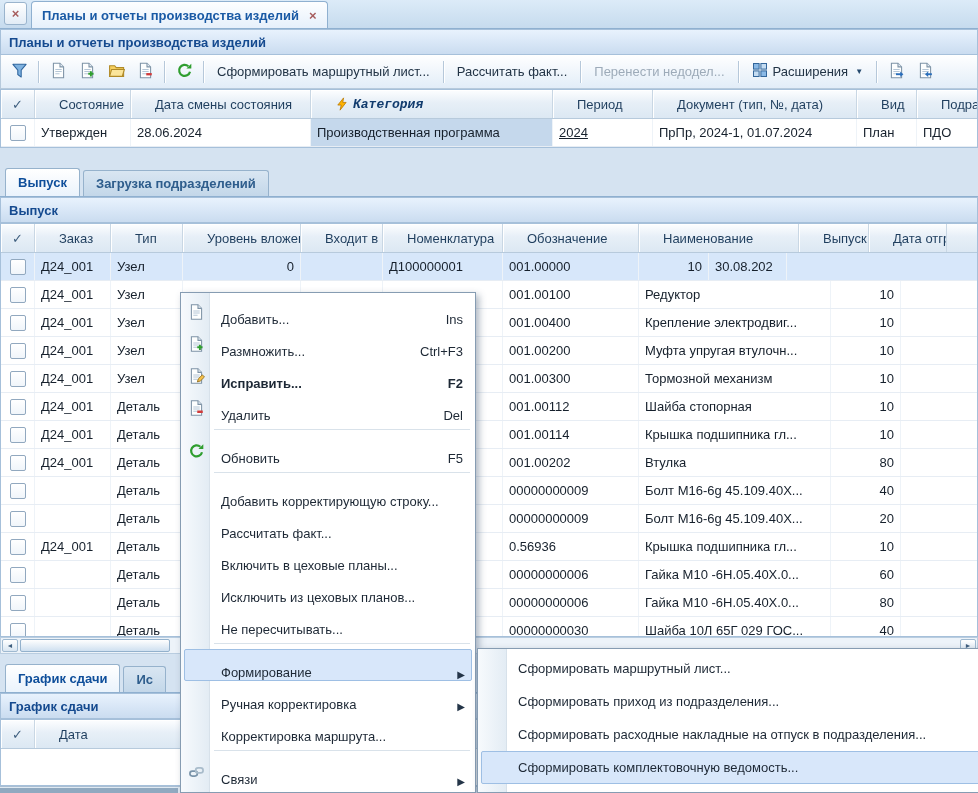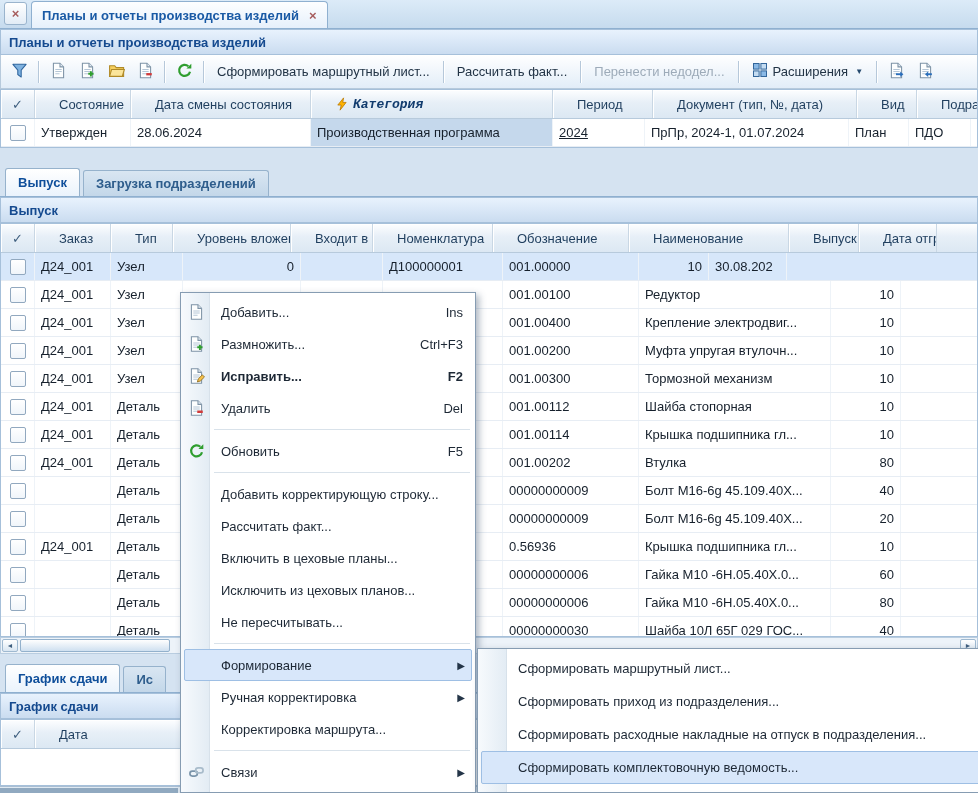--- a/index.html
+++ b/index.html
@@ -81,21 +81,21 @@
   
   .menu{position:absolute;background:#fff;border:1px solid #869cb2;
     box-shadow:3px 3px 7px rgba(70,90,115,.45);padding:3px 0;box-sizing:border-box;overflow:hidden;}
   .menu::before{content:"";position:absolute;left:0;top:0;bottom:0;width:28px;
     background:linear-gradient(90deg,#f7fafd,#e3ecf4);border-right:1px solid #d7e1ea;}
   #ctxmenu{left:180px;top:292px;width:296px;height:501px;z-index:100;}
   #submenu{left:477px;top:648px;width:520px;height:145px;z-index:110;}
   .m-item{position:relative;display:flex;align-items:center;margin:0 3px;
     padding:0 8px 0 36px;border:1px solid transparent;border-radius:2px;box-sizing:border-box;
     color:#1d2835;white-space:nowrap;}
-  #ctxmenu .m-item{height:32px;} #submenu .m-item{height:33px;}
+  #ctxmenu .m-item{height:32px;align-items:flex-end;} #submenu .m-item{height:33px;}
   .m-icon{position:absolute;left:3px;top:50%;transform:translateY(-50%);width:17px;height:17px;display:flex;}
   .m-sc{margin-left:auto;padding-left:18px;}
   .m-arrow{position:absolute;right:6px;font-size:10px;color:#243548;}
   .m-item.hl{background:#d8e7fa;border-color:#9ebfe4;}
   .m-item.b .m-lbl,.m-item.b .m-sc{font-weight:bold;}
   .m-sep{height:1px;background:#d9e2ea;margin:5px 5px 5px 33px;}
 </style>
 </head>
 <body>
 
@@ -221,21 +221,21 @@
         <div class="g-hcell" style="width: 62px;">Подраз</div>
       </div>
       <div class="g-body">
         <div class="g-row">
           <div class="g-cell" style="width: 34px;">
             <div class="cb"></div>
           </div>
           <div class="g-cell" style="width: 96px;">Утвержден</div>
           <div class="g-cell" style="width: 180px;">28.06.2024</div>
           <div class="g-cell cell-hl" style="width: 242px;">Производственная программа</div>
-          <div class="g-cell" style="width: 92px; text-decoration: underline;">2024</div>
+          <div class="g-cell" style="width: 100px; text-decoration: underline;">2024</div>
           <div class="g-cell" style="width: 204px;">ПрПр, 2024-1, 01.07.2024</div>
           <div class="g-cell" style="width: 60px;">План</div>
           <div class="g-cell" style="width: 62px;">ПДО</div>
         </div>
       </div>
     </div>
 
   <div class="tabstrip" id="ts2">
     <div class="tab active">
       <span>Выпуск</span>
@@ -246,21 +246,21 @@
   </div>
 
   <div class="panel-hdr" id="hdr2">
     <span>Выпуск</span>
   </div>
 
   <div class="grid" id="grid2">
       <div class="g-head">
         <div class="g-hcell chk" style="width: 34px;">✓</div>
         <div class="g-hcell" style="width: 76px;">Заказ</div>
-        <div class="g-hcell" style="width: 62px;">Тип</div>
+        <div class="g-hcell" style="width: 72px;">Тип</div>
         <div class="g-hcell" style="width: 118px;">Уровень вложен</div>
         <div class="g-hcell" style="width: 82px;">Входит в</div>
         <div class="g-hcell" style="width: 120px;">Номенклатура</div>
         <div class="g-hcell" style="width: 136px;">Обозначение</div>
         <div class="g-hcell" style="width: 160px;">Наименование</div>
         <div class="g-hcell" style="width: 70px;">Выпуск</div>
         <div class="g-hcell" style="width: 78px;">Дата отгр</div>
       </div>
       <div class="g-body">
         <div class="g-row sel">

